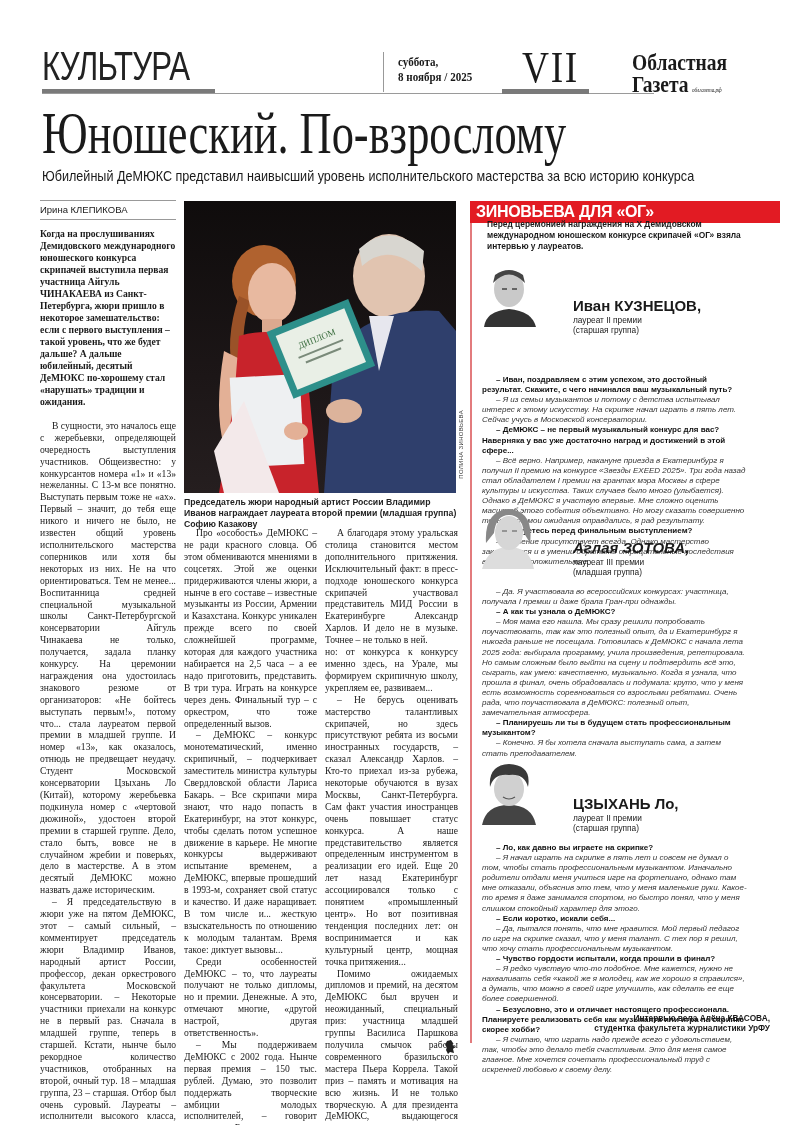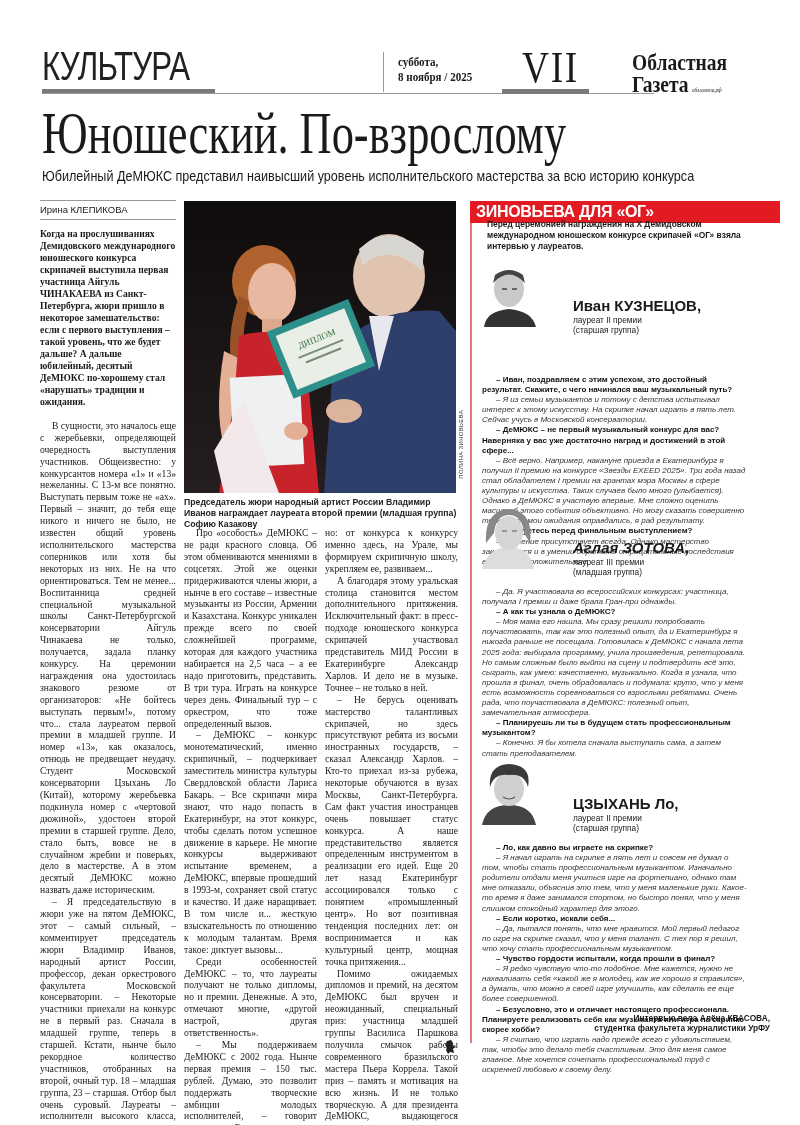--- a/index.html
+++ b/index.html
@@ -108,22 +108,22 @@
 <div id="photo-credit" class="abs">ПОЛИНА ЗИНОВЬЕВА</div>
 <div id="caption" class="abs">Председатель жюри народный артист России Владимир Иванов награждает лауреата второй премии (младшая группа) Софию Казакову</div>
 
 <div id="col2" class="abs">
   <p class="p">Про «особость» ДеМЮКС – не ради красного словца. Об этом обмениваются мнениями в соцсетях. Этой же оценки придерживаются члены жюри, а нынче в его составе – известные музыканты из России, Армении и Казахстана. Конкурс уникален прежде всего по своей сложнейшей программе, которая для каждого участника набирается на 2,5 часа – а ее надо приготовить, представить. В три тура. Играть на конкурсе через день. Финальный тур – с оркестром, что тоже определенный вызов.</p>
   <p class="p">– ДеМЮКС – конкурс монотематический, именно скрипичный, – подчеркивает заместитель министра культуры Свердловской области Лариса Бакарь. – Все скрипачи мира знают, что надо попасть в Екатеринбург, на этот конкурс, чтобы сделать потом успешное движение в карьере. Не многие конкурсы выдерживают испытание временем, а ДеМЮКС, впервые прошедший в 1993-м, сохраняет свой статус и качество. И даже наращивает. В том числе и... жесткую взыскательность по отношению к молодым талантам. Время такое: диктует вызовы...</p>
   <p class="p">Среди особенностей ДеМЮКС – то, что лауреаты получают не только дипломы, но и премии. Денежные. А это, отмечают многие, «другой настрой, другая ответственность».</p>
   <p class="p">– Мы поддерживаем ДеМЮКС с 2002 года. Нынче первая премия – 150 тыс. рублей. Думаю, это позволит поддержать творческие амбиции молодых исполнителей, – говорит президент Благотворительного фонда «Синара» Наталья Левицкая. – ДеМЮКС, действительно, исторический проект, который формирует культурную повестку в нашем регионе, и один из самых устойчивых. Последнее обстоятельство тоже очень важ-</p>
 </div>
 <div id="col3" class="abs">
+  <p class="p">А благодаря этому уральская столица становится местом дополнительного притяжения. Исключительный факт: в пресс-подходе юношеского конкурса скрипачей участвовал представитель МИД России в Екатеринбурге Александр Харлов. И дело не в музыке. Точнее – не только в ней.</p>
   <p class="p" style="text-indent:0">но: от конкурса к конкурсу именно здесь, на Урале, мы формируем скрипичную школу, укрепляем ее, развиваем...</p>
-  <p class="p">А благодаря этому уральская столица становится местом дополнительного притяжения. Исключительный факт: в пресс-подходе юношеского конкурса скрипачей участвовал представитель МИД России в Екатеринбурге Александр Харлов. И дело не в музыке. Точнее – не только в ней.</p>
   <p class="p">– Не берусь оценивать мастерство талантливых скрипачей, но здесь присутствуют ребята из восьми иностранных государств, – сказал Александр Харлов. – Кто-то приехал из-за рубежа, некоторые обучаются в вузах Москвы, Санкт-Петербурга. Сам факт участия иностранцев очень повышает статус конкурса. А наше представительство является определенным инструментом в реализации его идей. Еще 20 лет назад Екатеринбург ассоциировался только с понятием «промышленный центр». Но вот позитивная тенденция последних лет: он воспринимается и как культурный центр, мощная точка притяжения...</p>
   <p class="p">Помимо ожидаемых дипломов и премий, на десятом ДеМЮКС был вручен и неожиданный, специальный приз: участница младшей группы Василиса Паршкова получила смычок работы современного бразильского мастера Пьера Коррела. Такой приз – память и мотивация на всю жизнь. И не только творческую. А для президента ДеМЮКС, выдающегося дирижера, скрипача, педагога Вольфа Усминского в год его 95-летия, надо полагать, нет лучшей награды, чем долгожительство, масштаб участия и уровень мастерства нынешнего, юбилейного конкурса.</p>
 </div>
 <svg id="endmark" class="abs" viewBox="0 0 12 14">
   <path d="M3 1 L7 0 L9 3 L8 5 L11 7 L9 9 L10 13 L6 12 L4 14 L2 10 L3 7 L1 5 Z" fill="#222"></path>
 </svg>
 
 <div id="sidebar" class="abs">
   <div id="sb-head" style="background: rgb(226, 27, 35);">ЗИНОВЬЕВА ДЛЯ «ОГ»</div>
   <div id="sb-rule"></div>

